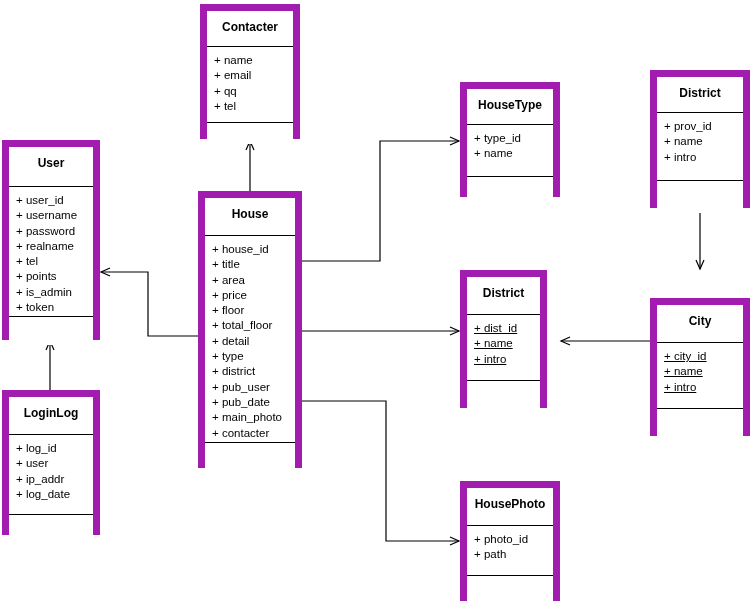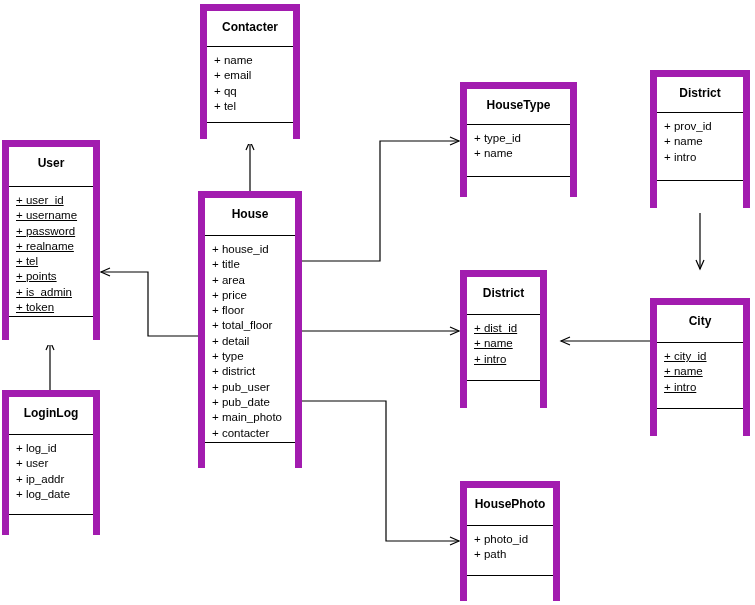--- a/index.html
+++ b/index.html
@@ -106,42 +106,42 @@
     <div class="uml-title" style="height:36px;">Contacter</div>
     <div class="uml-attrs" style="height:76px;">
       <div class="uml-attr">+ name</div>
       <div class="uml-attr">+ email</div>
       <div class="uml-attr">+ qq</div>
       <div class="uml-attr">+ tel</div>
     </div>
     <div class="uml-ops" style="height:21px;"></div>
   </div>
 
-  <div class="uml-class" style="left:460px; top:82px; width:117px; height:115px;">
+  <div class="uml-class" style="left:460px; top:82px; width:100px; height:115px;">
     <div class="uml-title" style="height:36px;">HouseType</div>
     <div class="uml-attrs" style="height:52px;">
       <div class="uml-attr">+ type_id</div>
       <div class="uml-attr">+ name</div>
     </div>
     <div class="uml-ops" style="height:25px;"></div>
   </div>
 
   <div class="uml-class" style="left:650px; top:70px; width:100px; height:138px;">
     <div class="uml-title" style="height:36px;">District</div>
     <div class="uml-attrs" style="height:68px;">
       <div class="uml-attr">+ prov_id</div>
       <div class="uml-attr">+ name</div>
       <div class="uml-attr">+ intro</div>
     </div>
     <div class="uml-ops" style="height:32px;"></div>
   </div>
 
   <div class="uml-class" style="left:2px; top:140px; width:98px; height:200px;">
     <div class="uml-title" style="height:40px;">User</div>
-    <div class="uml-attrs" style="height:130px;text-decoration:underline;">
+    <div class="uml-attrs" style="height:130px;">
       <div class="uml-attr">+ user_id</div>
       <div class="uml-attr">+ username</div>
       <div class="uml-attr">+ password</div>
       <div class="uml-attr">+ realname</div>
       <div class="uml-attr">+ tel</div>
       <div class="uml-attr">+ points</div>
       <div class="uml-attr">+ is_admin</div>
       <div class="uml-attr">+ token</div>
     </div>
     <div class="uml-ops" style="height:28px;"></div>

